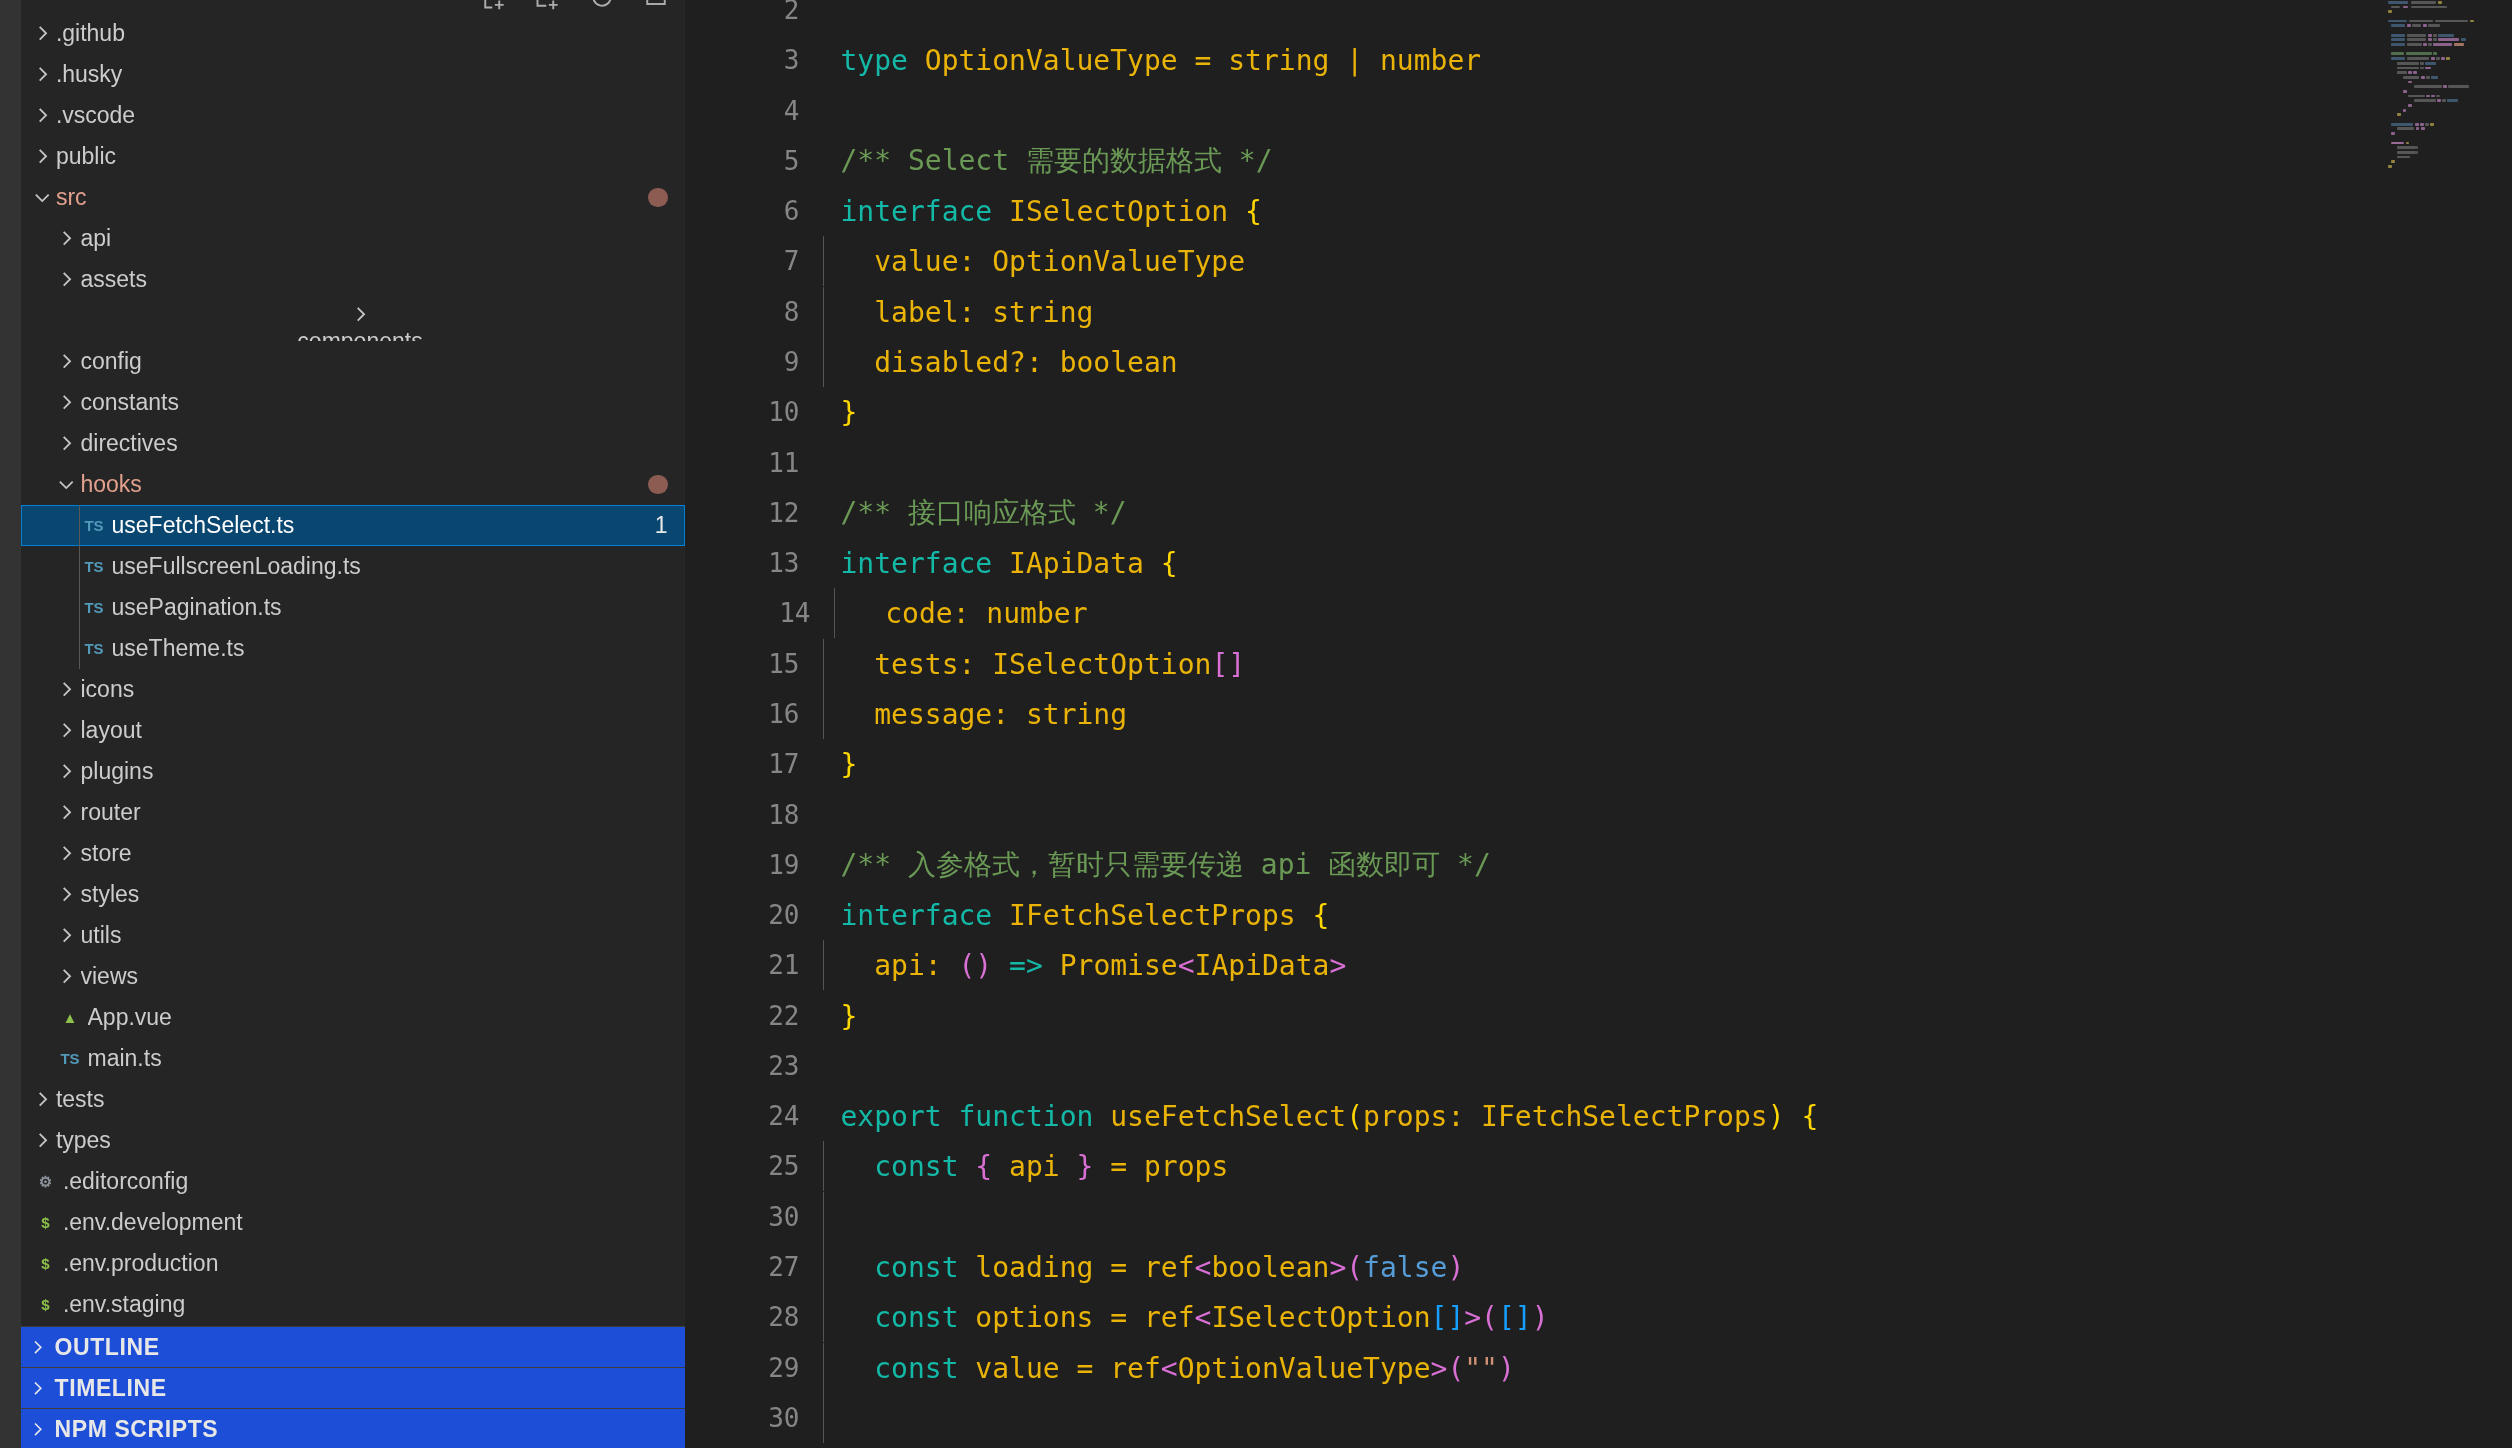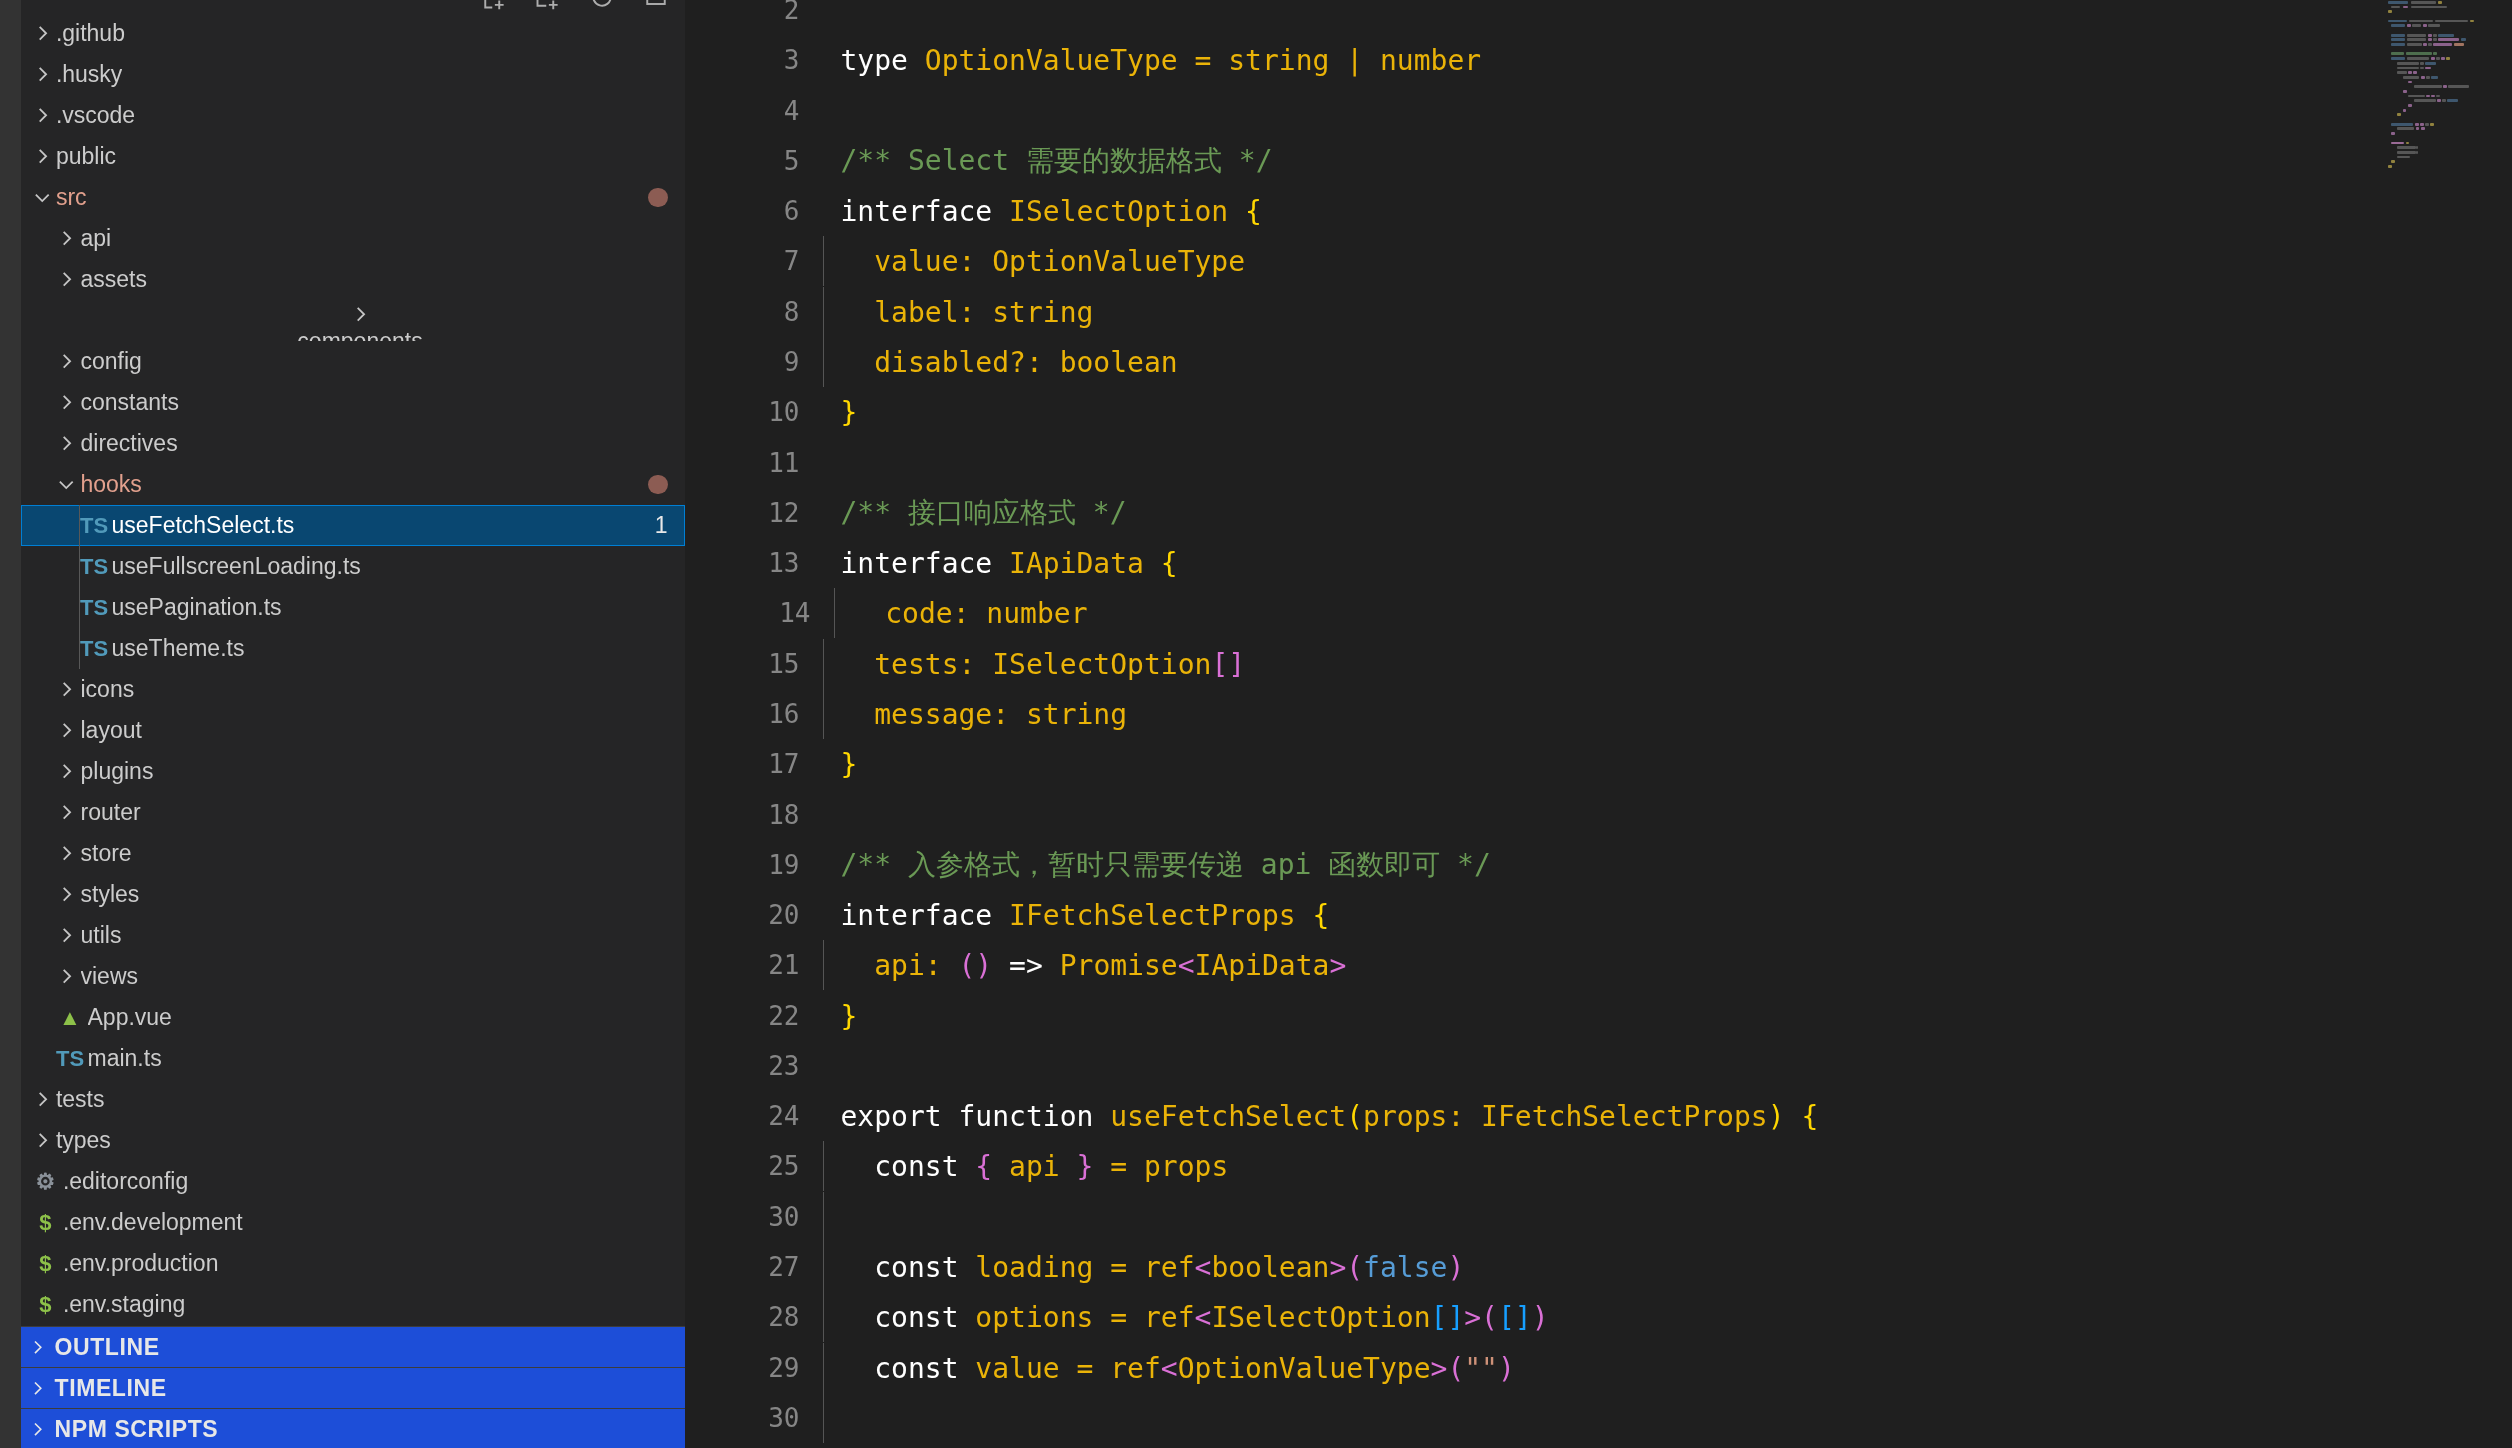--- a/index.html
+++ b/index.html
@@ -47,21 +47,21 @@
     padding-right: 17px;
   }
   .row .twisty {
     width: 28px; height: 41px; flex: 0 0 28px;
     display: flex; align-items: center; justify-content: center;
     color: #c5c5c5;
   }
   .row .twisty svg { width: 20.5px; height: 20.5px; }
   .row .ficon {
     width: 35px; flex: 0 0 35px; 
-    font-size: 22px; font-weight: bold;
+    font-size: 15px; font-weight: bold;
     font-family: "Liberation Sans", sans-serif;
     display: flex; align-items: center; justify-content: center;
   }
   .row .label { flex: 0 1 auto; overflow: hidden; text-overflow: ellipsis; }
   .row .spacer { flex: 1 1 auto; }
   .row .badge { color: #e8e8e8; font-size: 23px; }
   .row .dot {
     width: 19.6px; height: 19.6px; border-radius: 50%;
     background: #8c5c53; flex: 0 0 19.6px;
   }
@@ -117,21 +117,21 @@
   .ctext {
     position: absolute; left: 156px; color: #d4d4d4;
     letter-spacing: 0px;
   }
   .cig {
     position: absolute; left: 138px; top: 0; width: 0.9px; height: 50px;
     background: #555555;
   }
 
   
-  .t-kw      { color: #ffffff; }
+  .t-kw      { color: #14b8a6; }
   .t-plain   { color: #eab308; }
   .t-cmt     { color: #6a9955; }
   .t-brace-y { color: #ffd700; }
   .t-brace-m { color: #da70d6; }
   .t-brace-b { color: #179fff; }
   .t-str     { color: #ce9178; }
   .t-lit     { color: #569cd6; }
 
   
   .minimap {

